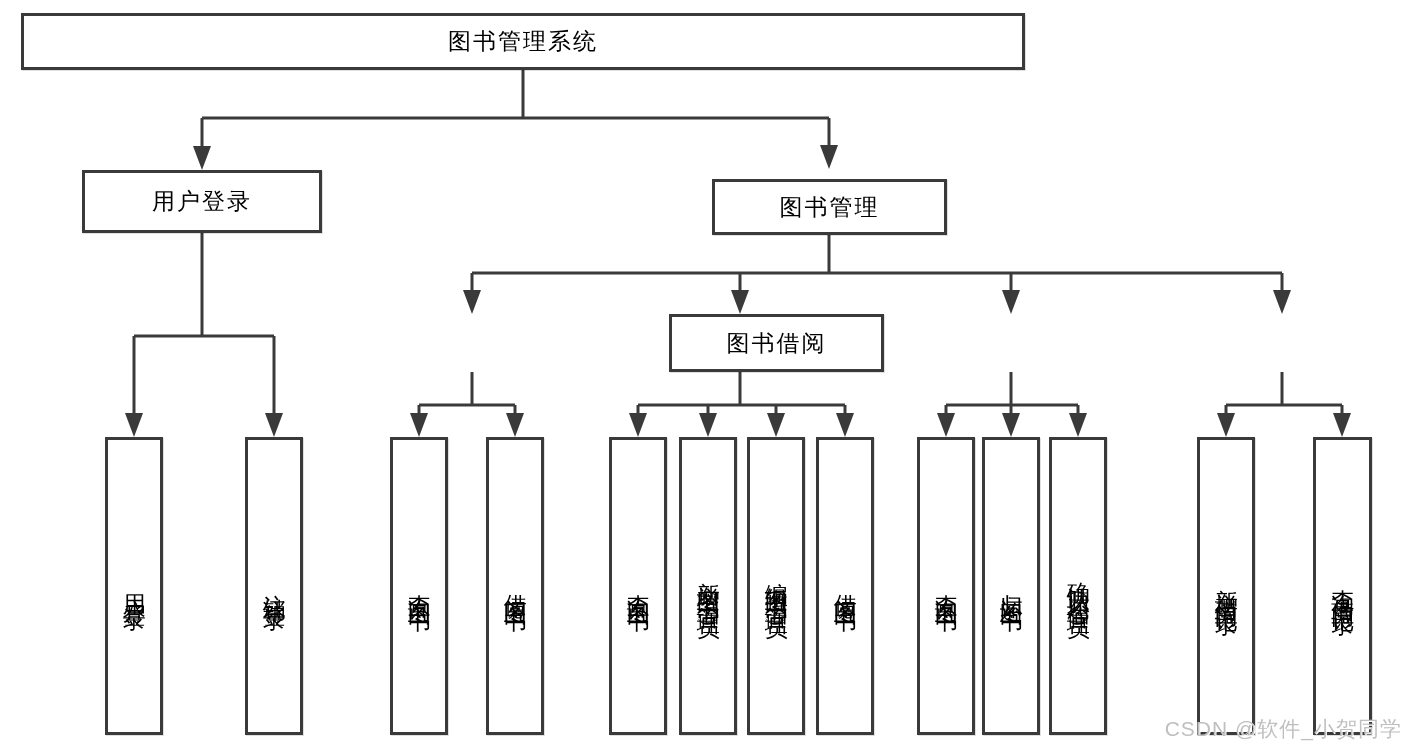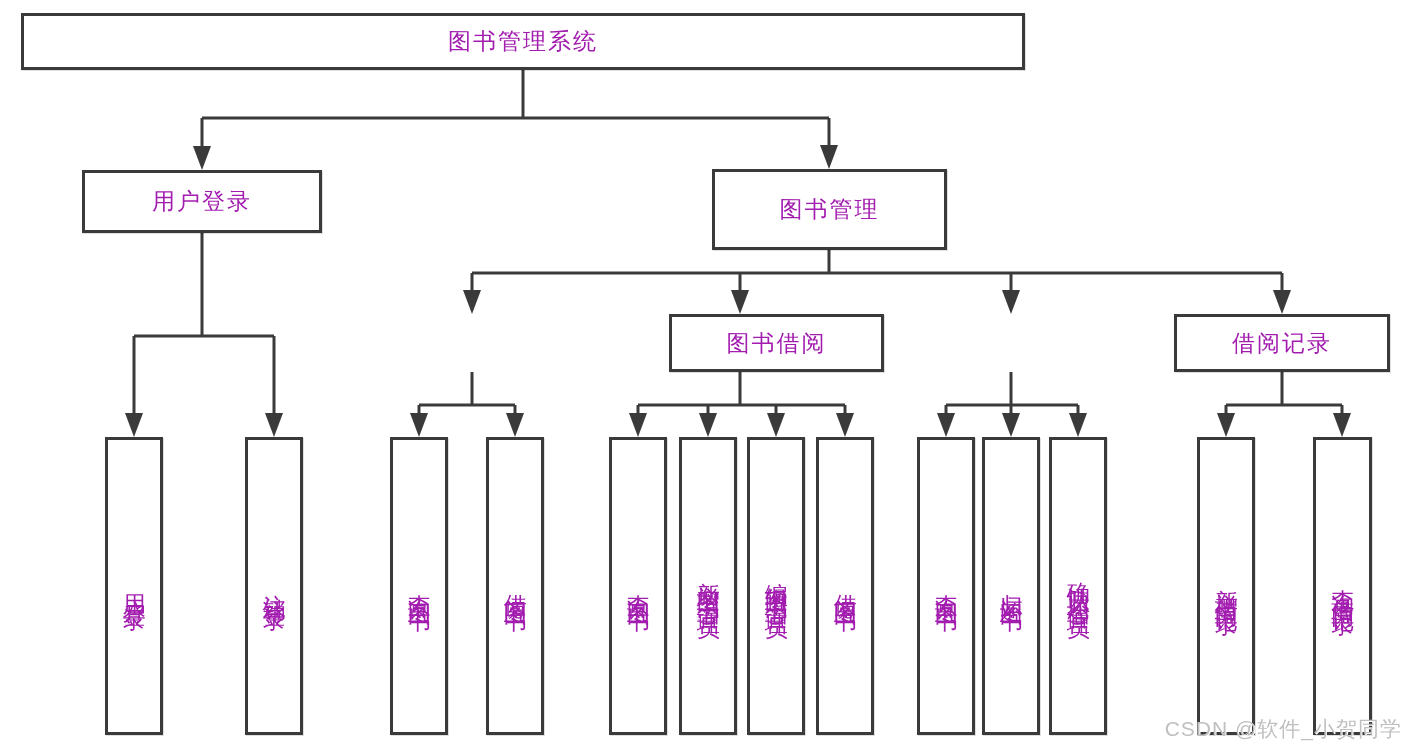--- a/index.html
+++ b/index.html
@@ -23,21 +23,21 @@
     height: 747px;
   }
   .box {
     position: absolute;
     box-sizing: border-box;
     border: 3px solid #3a3a3a;
     background: #ffffff;
     display: flex;
     align-items: center;
     justify-content: center;
-    color: #a21caf;
+    color: #000000;
     box-shadow: 1px 1px 0 rgba(0,0,0,0.12);
   }
   .box.h span {
     font-size: 23px;
     letter-spacing: 2px;
     white-space: nowrap;
   }
   .box.v span {
     writing-mode: vertical-rl;
     text-orientation: mixed;
@@ -129,29 +129,26 @@
     </g>
   </svg>
 
   <div class="box h" style="left:21px; top:13px; width:1004px; height:57px">
     <span>图书管理系统</span>
   </div>
 
   <div class="box h" style="left:82px; top:170px; width:240px; height:63px">
     <span>用户登录</span>
   </div>
-  <div class="box h" style="left:712px; top:169px; width:235px; height:81px">
+  <div class="box h" style="left:712px; top:179px; width:235px; height:56px">
     <span>图书管理</span>
   </div>
 
   <div class="box h" style="left:669px; top:314px; width:215px; height:58px">
     <span>图书借阅</span>
-  </div>
-  <div class="box h" style="left:1174px; top:314px; width:216px; height:58px">
-    <span>借阅记录</span>
   </div>
 
   <div class="box v" style="left:105px; top:437px; width:58px; height:298px">
     <span>用户登录</span>
   </div>
   <div class="box v" style="left:245px; top:437px; width:58px; height:298px">
     <span>注销登录</span>
   </div>
 
   <div class="box v" style="left:390px; top:437px; width:58px; height:298px">

